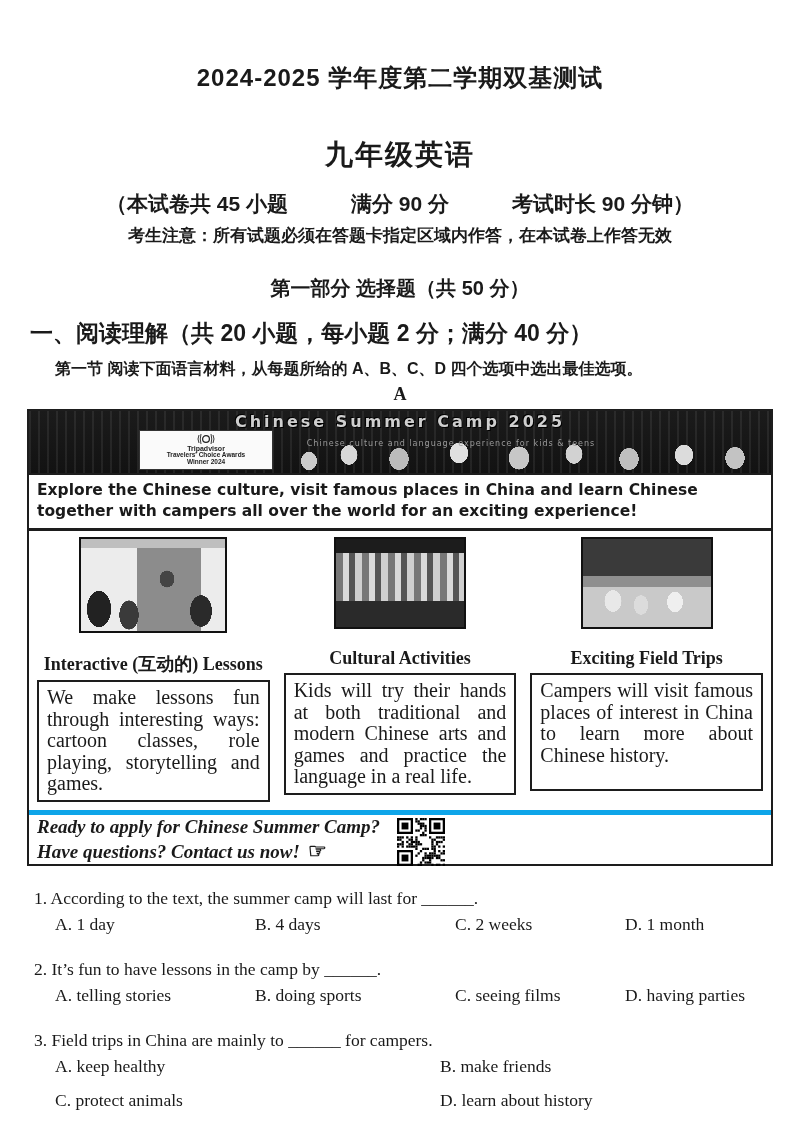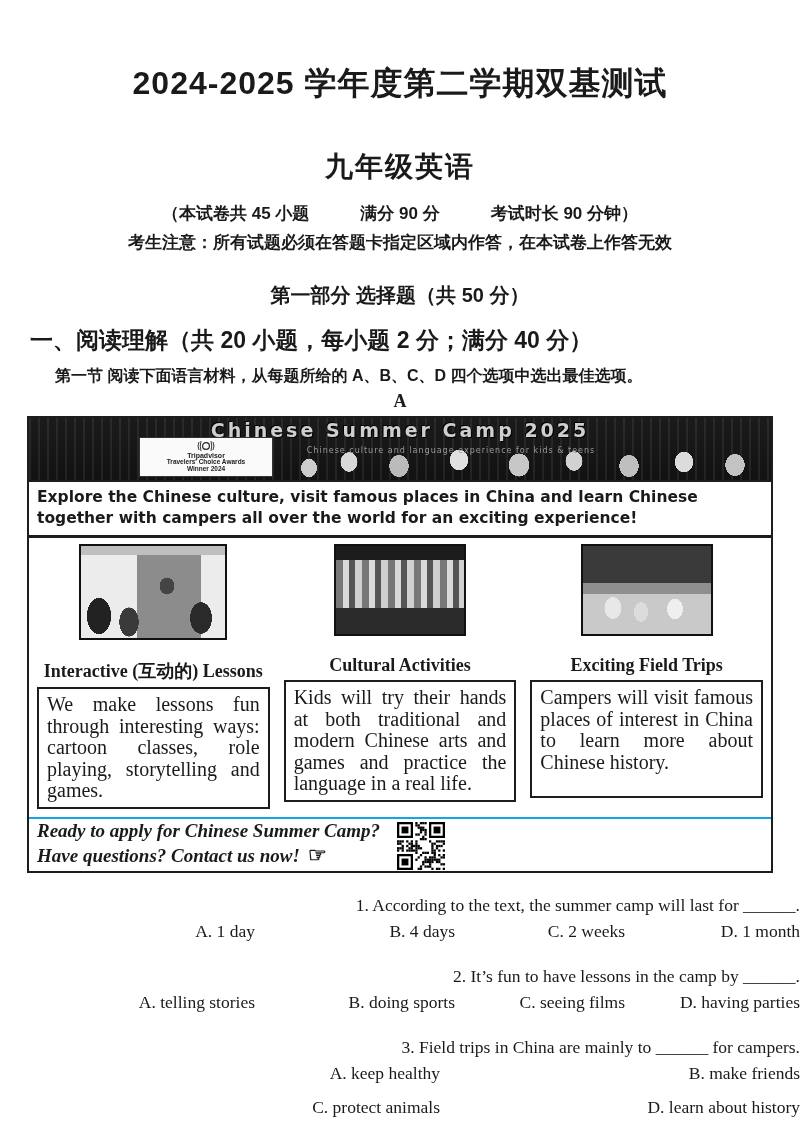--- a/index.html
+++ b/index.html
@@ -1,23 +1,23 @@
 <!DOCTYPE html>
 <html><head>
 <meta charset="utf-8">
 <style>
   * { margin:0; padding:0; box-sizing:border-box; }
   html,body { background:#ffffff; }
   body { width:800px; height:1122px; font-family:"Liberation Serif", serif; color:#1a1a1a; overflow:hidden; }
   .page { position:relative; width:800px; height:1122px; background:#fff; }
 
   
-  .hdr-title { text-align:center; padding-top:62px; font-family:"Liberation Sans", sans-serif; font-weight:bold; font-size:32px; letter-spacing:1px; }
+  .hdr-title { text-align:center; padding-top:62px; font-family:"Liberation Sans", sans-serif; font-weight:bold; font-size:24px; letter-spacing:1px; }
   .hdr-subject { text-align:center; margin-top:42px; font-family:"Liberation Sans", sans-serif; font-weight:bold; font-size:28px; letter-spacing:2px; }
-  .hdr-info { text-align:center; margin-top:16px; font-family:"Liberation Sans", sans-serif; font-weight:bold; font-size:17px; }
+  .hdr-info { text-align:center; margin-top:16px; font-family:"Liberation Sans", sans-serif; font-weight:bold; font-size:21px; }
   .hdr-notice { text-align:center; margin-top:6px; font-family:"Liberation Sans", sans-serif; font-weight:bold; font-size:17px; }
   .part-heading { text-align:center; margin-top:28px; font-family:"Liberation Sans", sans-serif; font-weight:bold; font-size:20px; }
   .sec-heading { margin:16px 0 0 30px; font-family:"Liberation Sans", sans-serif; font-weight:bold; font-size:23px; }
   .sec-instruction { margin:10px 0 0 55px; font-family:"Liberation Sans", sans-serif; font-weight:bold; font-size:16px; }
   .passage-label { text-align:center; margin-top:4px; font-weight:bold; font-size:18px; font-family:"Liberation Serif", serif;}
 
   
   .adbox { width:746px; margin:4px auto 0 auto; border:2px solid #1d1d1d; background:#fff; }
   .banner { position:relative; height:62px; overflow:hidden; background:
       radial-gradient(14px 16px at 320px 44px, #d8d8d8 60%, transparent 61%),
@@ -25,21 +25,21 @@
       radial-gradient(15px 17px at 430px 42px, #e0e0e0 60%, transparent 61%),
       radial-gradient(17px 19px at 490px 47px, #c7c7c7 60%, transparent 61%),
       radial-gradient(14px 16px at 545px 43px, #d2d2d2 60%, transparent 61%),
       radial-gradient(16px 18px at 600px 48px, #bfbfbf 60%, transparent 61%),
       radial-gradient(15px 17px at 655px 44px, #dcdcdc 60%, transparent 61%),
       radial-gradient(16px 18px at 706px 47px, #c3c3c3 60%, transparent 61%),
       radial-gradient(13px 15px at 280px 50px, #cccccc 60%, transparent 61%),
       repeating-linear-gradient(90deg, rgba(255,255,255,0.07) 0 2px, transparent 2px 9px),
       linear-gradient(#1b1b1b, #121212); }
   .banner-title { position:absolute; top:1px; left:0; right:0; text-align:center; color:#cfcfcf;
-      font-family:"DejaVu Sans", sans-serif; font-weight:bold; font-size:19px; letter-spacing:3px;
+      font-family:"DejaVu Sans", sans-serif; font-weight:bold; font-size:16px; letter-spacing:3px;
       text-shadow:1px 1px 0 #000, -1px -1px 0 #000; }
   .banner-sub { position:absolute; top:28px; left:150px; right:48px; text-align:center; color:#9a9a9a;
       font-family:"DejaVu Sans", sans-serif; font-size:8px; letter-spacing:1px; }
   .badge { position:absolute; top:19px; left:110px; width:134px; height:40px; background:#fafafa;
       border:1px solid #333; text-align:center; line-height:1; padding-top:2px; }
   .badge svg { display:block; margin:0 auto; }
   .badge .b1 { font-family:"Liberation Sans", sans-serif; font-size:7px; font-weight:bold; color:#222; }
   .badge .b2 { font-family:"Liberation Sans", sans-serif; font-size:6.5px; font-weight:bold; color:#222; }
 
   .explore { border-top:2px solid #1d1d1d; padding:5px 8px 6px 8px;
@@ -71,28 +71,28 @@
   .photo3 { width:132px; height:92px; background:
       radial-gradient(14px 18px at 30px 62px, #e8e8e8 60%, transparent 61%),
       radial-gradient(12px 16px at 58px 66px, #dcdcdc 60%, transparent 61%),
       radial-gradient(13px 17px at 92px 63px, #efefef 60%, transparent 61%),
       linear-gradient(#3a3a3a 0 42%, #8f8f8f 42% 55%, #c9c9c9 55%),
       #bbb; background-repeat:no-repeat; }
   .col-heading { margin-top:19px; font-weight:bold; font-size:18px; font-family:"Liberation Serif", serif; white-space:nowrap; }
   .col-text { margin-top:4px; border:2px solid #1d1d1d; padding:5px 8px; font-size:20px; line-height:21.5px;
       text-align:justify; width:100%; min-height:118px; }
 
-  .cta { position:relative; border-top:2px solid #0ea5e9; height:54px; }
+  .cta { position:relative; border-top:5px solid #0ea5e9; height:54px; }
   .cta-line { font-family:"Liberation Serif", serif; font-style:italic; font-weight:bold; font-size:19px; line-height:24px; padding-left:8px; }
   .cta-hand { font-style:normal; font-size:21px; padding-left:8px; }
   .qr { position:absolute; left:368px; top:3px; width:48px; height:48px; }
 
   
   .questions { margin:12px 0 0 34px; font-size:17.5px; }
-  .q { margin-top:19px;text-align:right; }
+  .q { margin-top:19px; }
   .q-text { line-height:26px; }
   .opts4 { display:grid; grid-template-columns:200px 200px 170px auto; padding-left:21px; line-height:26px; }
   .opts2 { display:grid; grid-template-columns:385px auto; padding-left:21px; line-height:26px; row-gap:8px; }
   .opt { white-space:nowrap; }
 </style>
 </head>
 <body>
 
 <div class="page">
 

